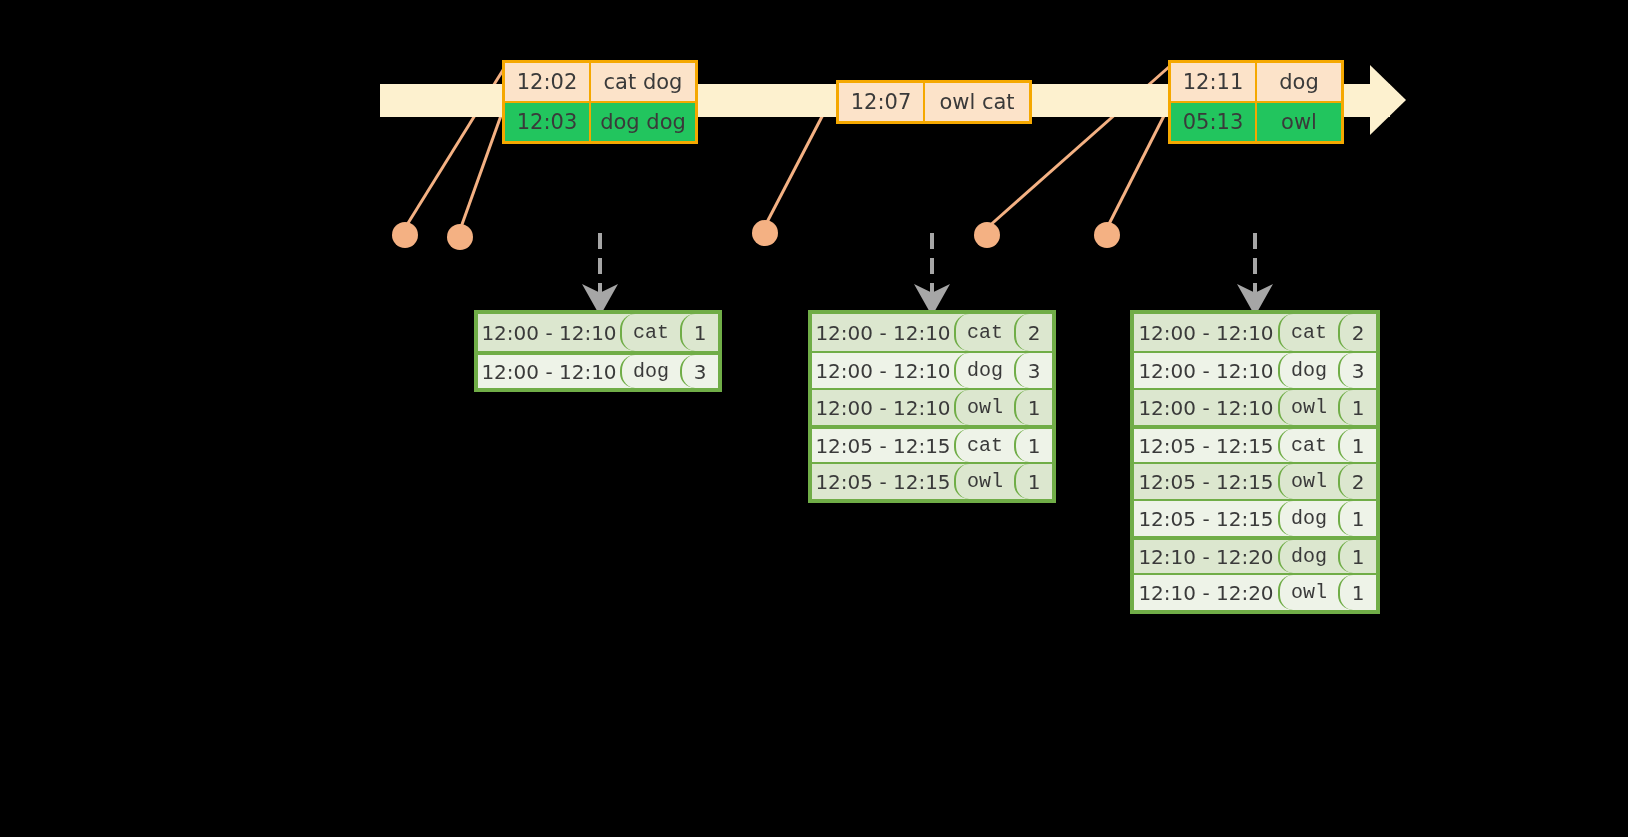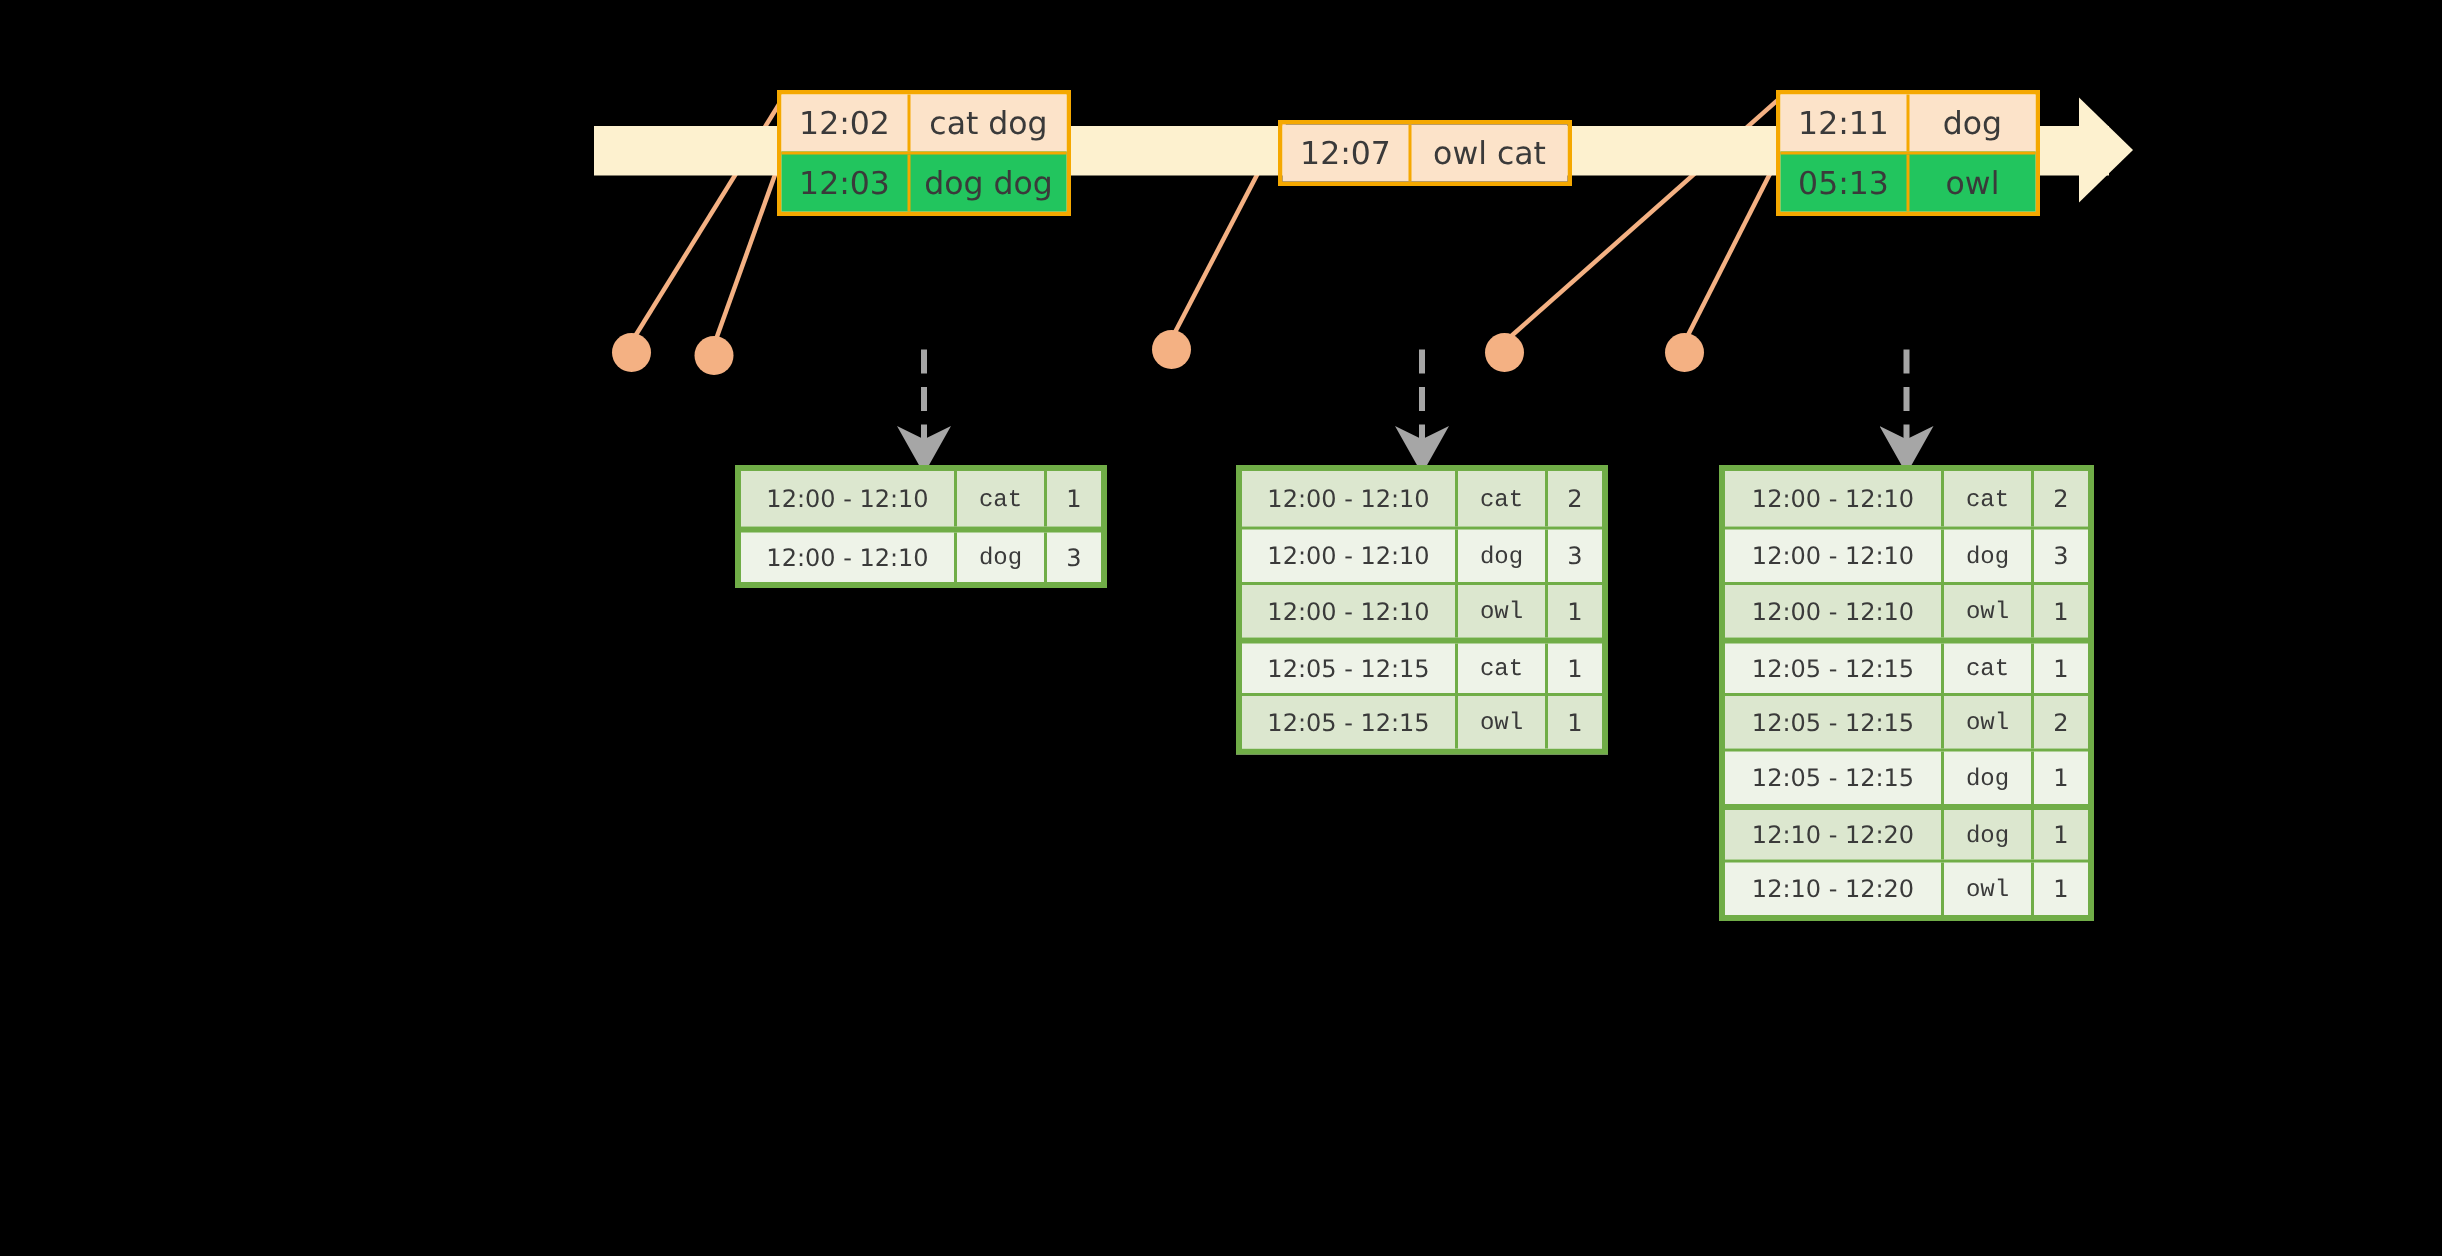--- a/index.html
+++ b/index.html
@@ -10,21 +10,21 @@
   body {
     width: 1628px;
     height: 837px;
     position: relative;
     overflow: hidden;
     font-family: "DejaVu Sans", sans-serif;
   }
 
   #stage {
     position: absolute;
-    left: 16px; top: 0;
+    left: 0; top: 0;
     width: 1464px;
     height: 837px;
   }
 
   
   #wires {
     position: absolute;
     left: 0; top: 0;
     width: 1628px;
     height: 837px;
@@ -112,24 +112,25 @@
   .res-row + .res-row {
     border-top: 2px solid #70ad47;
   }
   .res-row.group-end + .res-row {
     border-top: 4px solid #70ad47;
   }
   .res-cell {
     display: flex;
     align-items: center;
     justify-content: center;
-    font-size: 16px;
+    font-size: 20px;
     color: #3a3a3a;
     box-sizing: border-box;
     white-space: nowrap;
+    border-radius: 15px;
   }
   .res-cell.window { flex: 0 0 auto; }
   .res-cell.key {
     border-left: 2px solid #70ad47;
     width: 60px;
     font-family: Liberation Mono, monospace;
   }
   .res-cell.count {
     border-left: 2px solid #70ad47;
     width: 38px;

